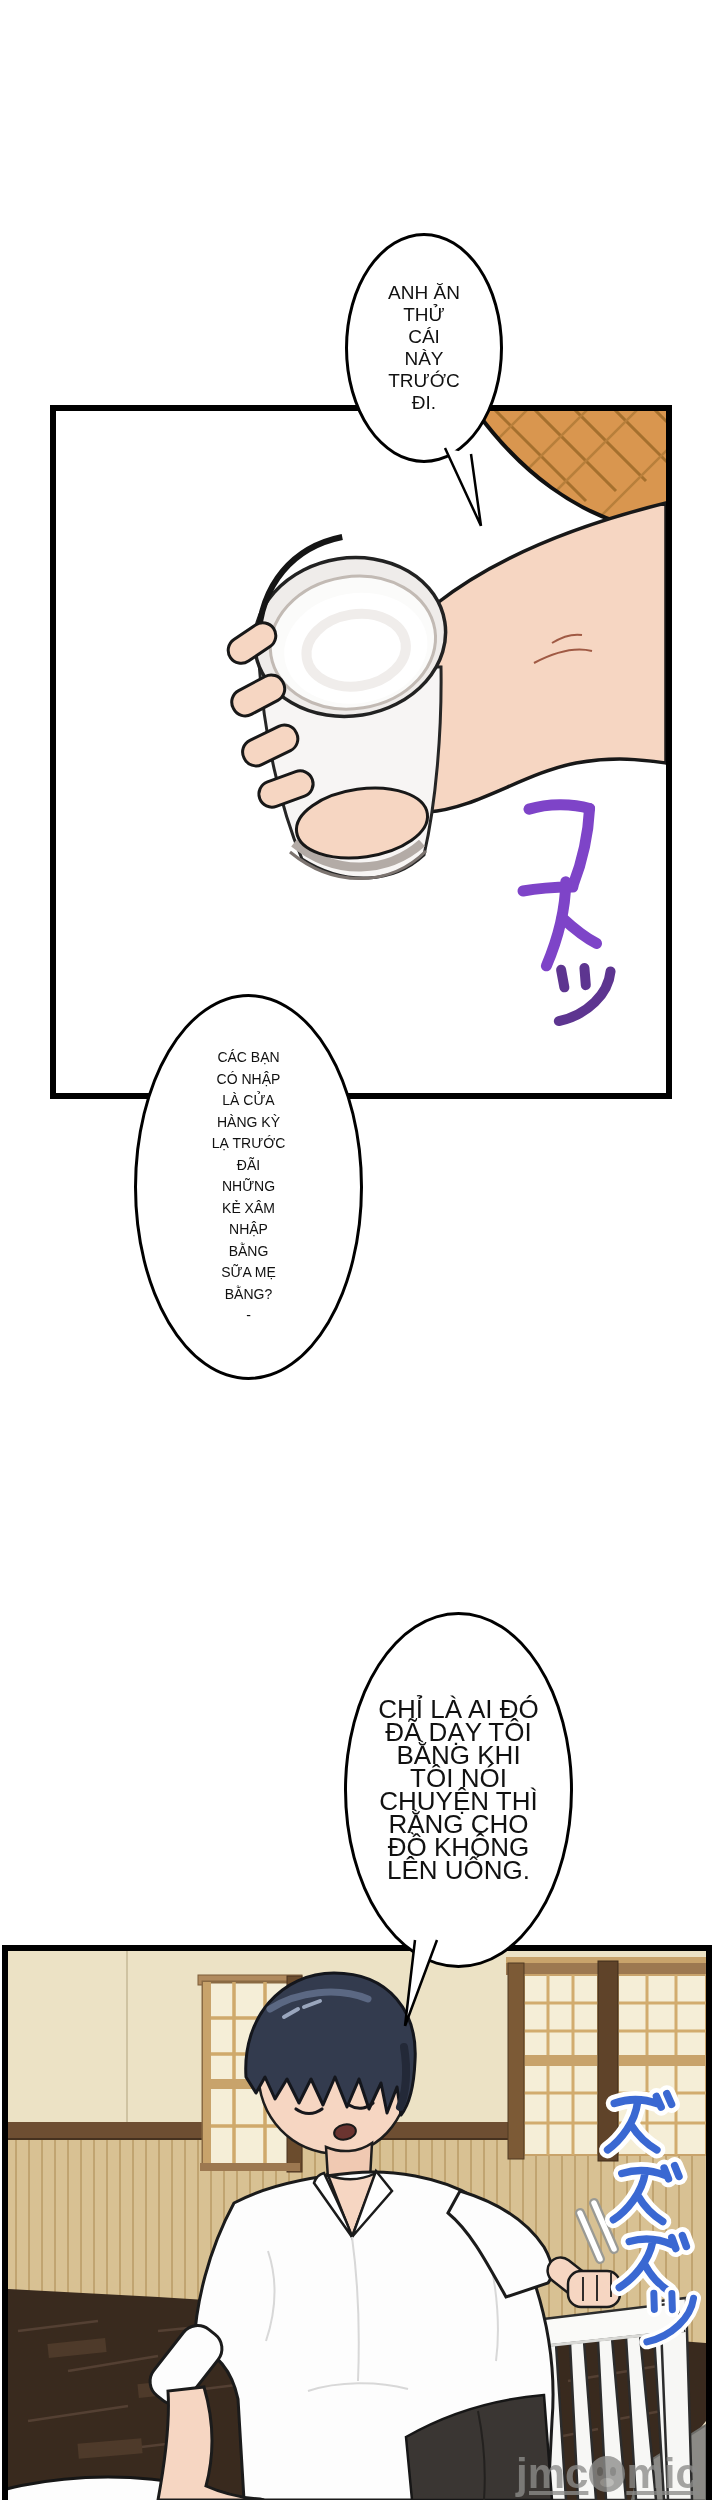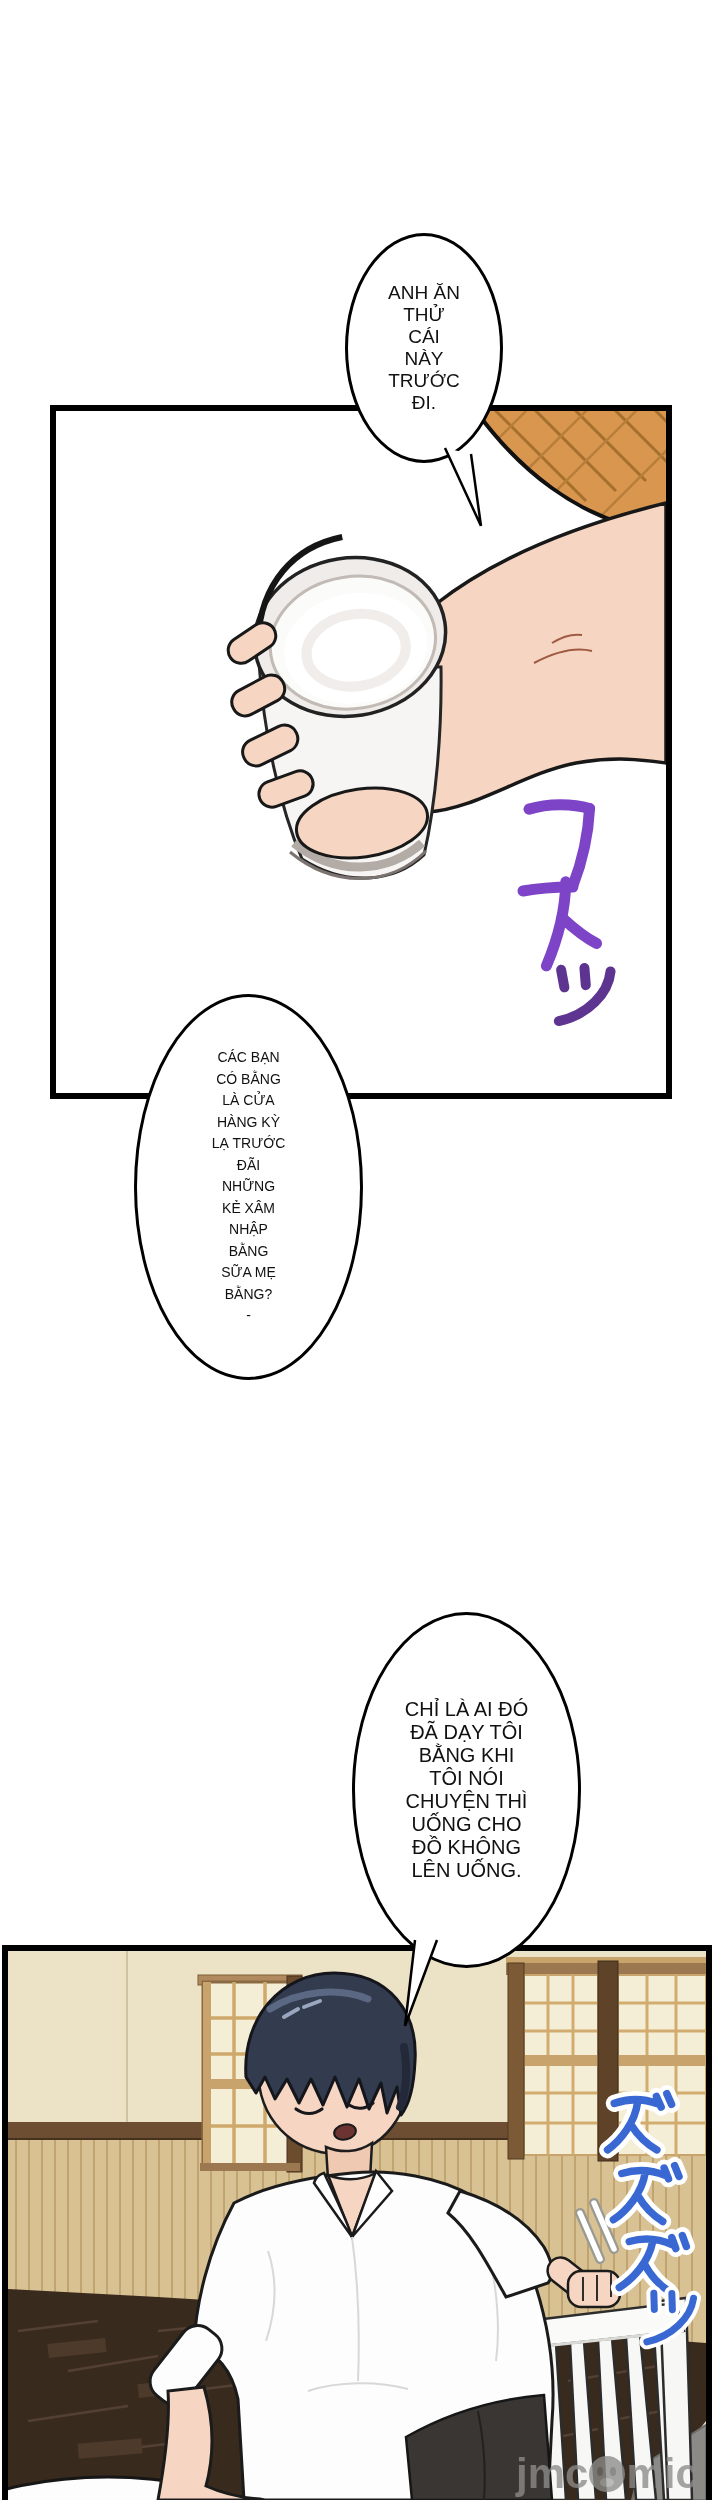--- a/index.html
+++ b/index.html
@@ -8,26 +8,26 @@
   .panel{position:absolute;box-sizing:border-box;background:#fff;z-index:1;}
   .panel1{left:50px;top:405px;width:622px;height:694px;border:6px solid #000;}
   .panel2{left:2px;top:1945px;width:710px;height:555px;border:6px solid #000;border-bottom:none;background:#ece2c5;}
   .panel svg{display:block;}
   .bubble{position:absolute;z-index:5;background:#fff;border:3px solid #000;border-radius:50%;
           display:flex;flex-direction:column;justify-content:center;
           text-align:center;color:#111;}
   .bubble .line{white-space:nowrap;}
   .bubble1{left:345px;top:233px;width:152px;height:224px;font-size:19px;line-height:22px;}
   .bubble2{left:134px;top:994px;width:223px;height:380px;font-size:14px;line-height:21.5px;}
-  .bubble3{left:352px;top:1612px;width:223px;height:350px;font-size:20px;line-height:23px;}
+  .bubble3{left:344px;top:1612px;width:223px;height:350px;font-size:26px;line-height:23px;}
   .tail{position:absolute;z-index:6;overflow:visible;}
   .tail1{left:441px;top:446px;}
   .tail3{left:385px;top:1938px;}
   .watermark{position:absolute;left:516px;top:2450px;z-index:8;display:flex;align-items:center;gap:1px;
-             opacity:.78;color:#8c8c8a;font-weight:bold;font-size:42px;letter-spacing:0;}
+             opacity:.78;color:#8c8c8a;font-weight:bold;font-size:42px;letter-spacing:0;text-decoration:underline;}
   .mascot{position:relative;display:inline-block;width:36px;height:36px;border-radius:50%;background:#8c8c8a;}
   .mascot::before{content:'';position:absolute;width:6px;height:9px;border-radius:50%;background:#6e6e6c;
                   left:8px;top:11px;box-shadow:13px 0 0 #6e6e6c;}
   .mascot::after{content:'';position:absolute;width:14px;height:9px;border-radius:50%;background:#a9a9a6;
                  left:11px;top:22px;}
 </style>
 </head>
 <body>
 
 <div class="page">
@@ -243,41 +243,41 @@
       <div class="line">TRƯỚC</div>
       <div class="line">ĐI.</div>
     </div>
   <svg class="tail tail1" width="48" height="84">
     <polygon points="4,2 30,8 40,80" fill="#fff"></polygon>
     <path d="M4,2 L40,80 M30,8 L40,80" stroke="#000" stroke-width="2.5" fill="none"></path>
   </svg>
 
   <div class="bubble bubble2">
       <div class="line">CÁC BẠN</div>
-      <div class="line">CÓ BẰNG</div>
+      <div class="line">CÓ NHẬP</div>
       <div class="line">LÀ CỬA</div>
       <div class="line">HÀNG KỲ</div>
       <div class="line">LẠ TRƯỚC</div>
       <div class="line">ĐÃI</div>
       <div class="line">NHỮNG</div>
       <div class="line">KẺ XÂM</div>
       <div class="line">NHẬP</div>
       <div class="line">BẰNG</div>
       <div class="line">SỮA MẸ</div>
       <div class="line">BẰNG?</div>
       <div class="line">-</div>
     </div>
 
   <div class="bubble bubble3">
       <div class="line">CHỈ LÀ AI ĐÓ</div>
       <div class="line">ĐÃ DẠY TÔI</div>
       <div class="line">BẰNG KHI</div>
       <div class="line">TÔI NÓI</div>
       <div class="line">CHUYỆN THÌ</div>
-      <div class="line">UỐNG CHO</div>
+      <div class="line">RẰNG CHO</div>
       <div class="line">ĐỒ KHÔNG</div>
       <div class="line">LÊN UỐNG.</div>
     </div>
   <svg class="tail tail3" width="60" height="92">
     <polygon points="30,2 52,2 20,88" fill="#fff"></polygon>
     <path d="M30,2 L20,88 M52,2 L20,88" stroke="#000" stroke-width="2.5" fill="none"></path>
   </svg>
 
   <div class="watermark">
     <span>jmc</span>

